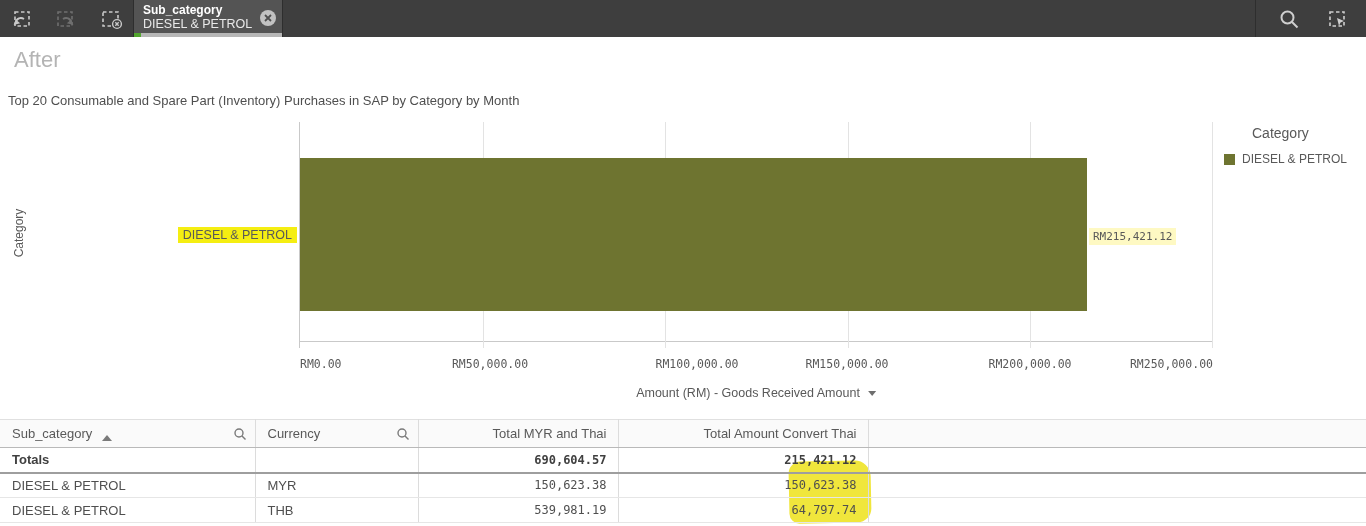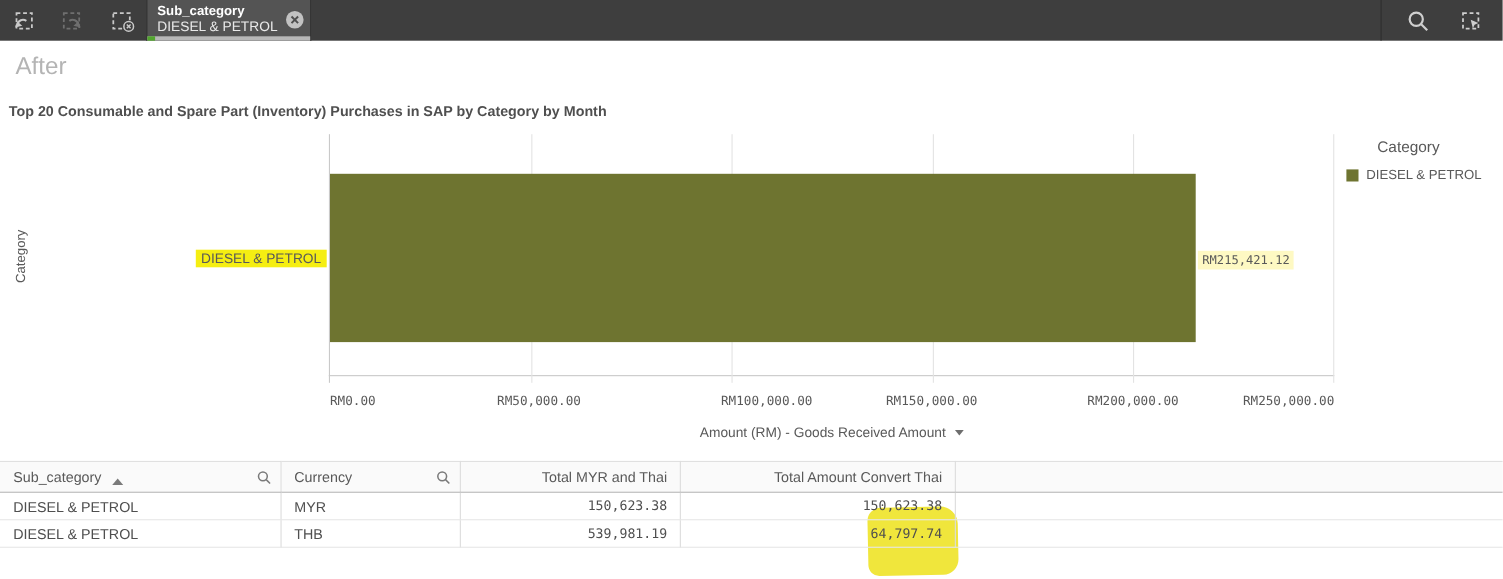--- a/index.html
+++ b/index.html
@@ -16,21 +16,21 @@
   .chip-field { font-size:12px; font-weight:bold; color:#ffffff; line-height:14px; white-space:nowrap; }
   .chip-value { font-size:12.5px; color:#e9e9e9; line-height:15px; white-space:nowrap; }
   .chip-close { position:absolute; right:5px; top:9px; width:18px; height:18px; cursor:pointer; }
   .chip-bar { position:absolute; left:0; bottom:0; width:100%; height:4px; background:#b7b7b7; }
   .chip-bar-green { position:absolute; left:0; top:0; width:7px; height:4px; background:#52a52e; }
   .tb-right { position:absolute; right:0; top:0; height:37px; display:flex; align-items:center; gap:22px;
               padding:0 16px 0 20px; border-left:1px solid #2e2e2e; }
 
   
   .sheet-title { position:absolute; left:14px; top:47px; font-size:22px; color:#b4b4b4; }
-  .chart-title { position:absolute; left:8px; top:93px; font-size:13px; font-weight:bold; color:#4f4f4f; }
+  .chart-title { position:absolute; left:8px; top:93px; font-size:13px; font-weight:normal; color:#4f4f4f; }
 
   
   .plot { position:absolute; left:299px; top:122px; width:914px; height:220px;
           border-left:1px solid #c9c9c9; border-bottom:1px solid #c9c9c9; }
   .plot::before { content:""; position:absolute; left:-1px; bottom:-7px; width:1px; height:7px; background:#c9c9c9; }
   .grid { position:absolute; top:0; bottom:-7px; width:1px; background:#e3e3e3; }
   .g1{left:20%;} .g2{left:40%;} .g3{left:60%;} .g4{left:80%;} .g5{right:0;}
   .bar { position:absolute; left:0; top:36px; height:153px; background:#6e7430; cursor:pointer; }
 
   .ylab { position:absolute; left:19px; top:233px; transform:translate(-50%,-50%) rotate(-90deg);
@@ -203,20 +203,27 @@
             <path d="M9 9 L12.5 12.5" stroke="#7a7a7a" stroke-width="1.4"></path>
           </svg>
         </span>
       </th>
       <th class="r">Total MYR and Thai</th>
       <th class="r">Total Amount Convert Thai</th>
       <th></th>
     </tr>
   </thead>
   <tbody>
+    <tr class="row-totals">
+      <td>Totals</td>
+      <td></td>
+      <td class="r cell-num">690,604.57</td>
+      <td class="r cell-num">215,421.12</td>
+      <td></td>
+    </tr>
     <tr class="row-data">
       <td>DIESEL &amp; PETROL</td>
       <td>MYR</td>
       <td class="r cell-num">150,623.38</td>
       <td class="r cell-num">150,623.38</td>
       <td></td>
     </tr>
     <tr class="row-data">
       <td>DIESEL &amp; PETROL</td>
       <td>THB</td>

